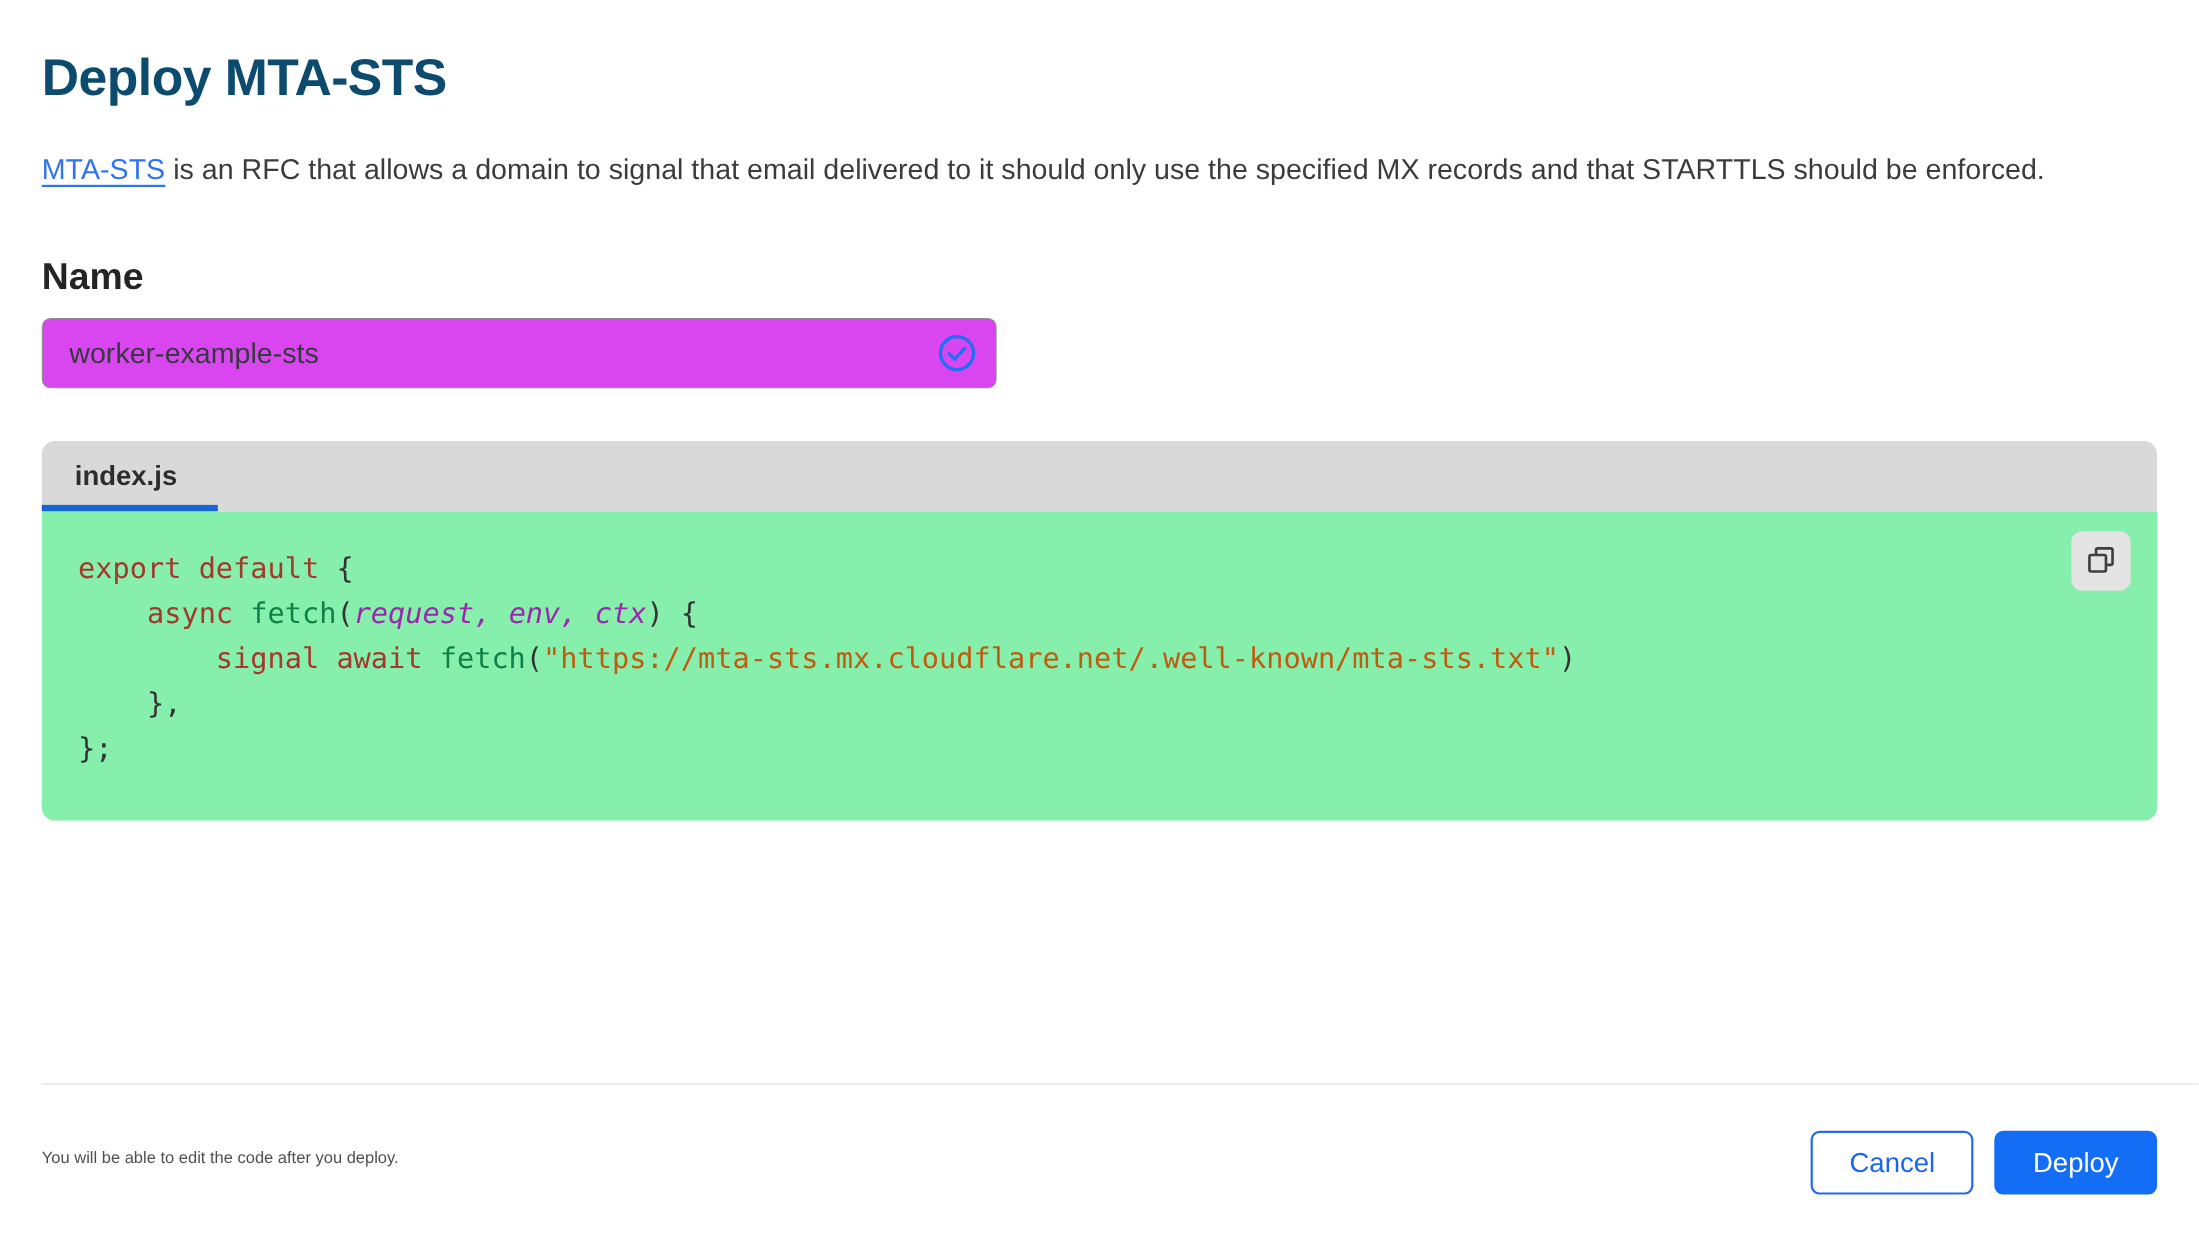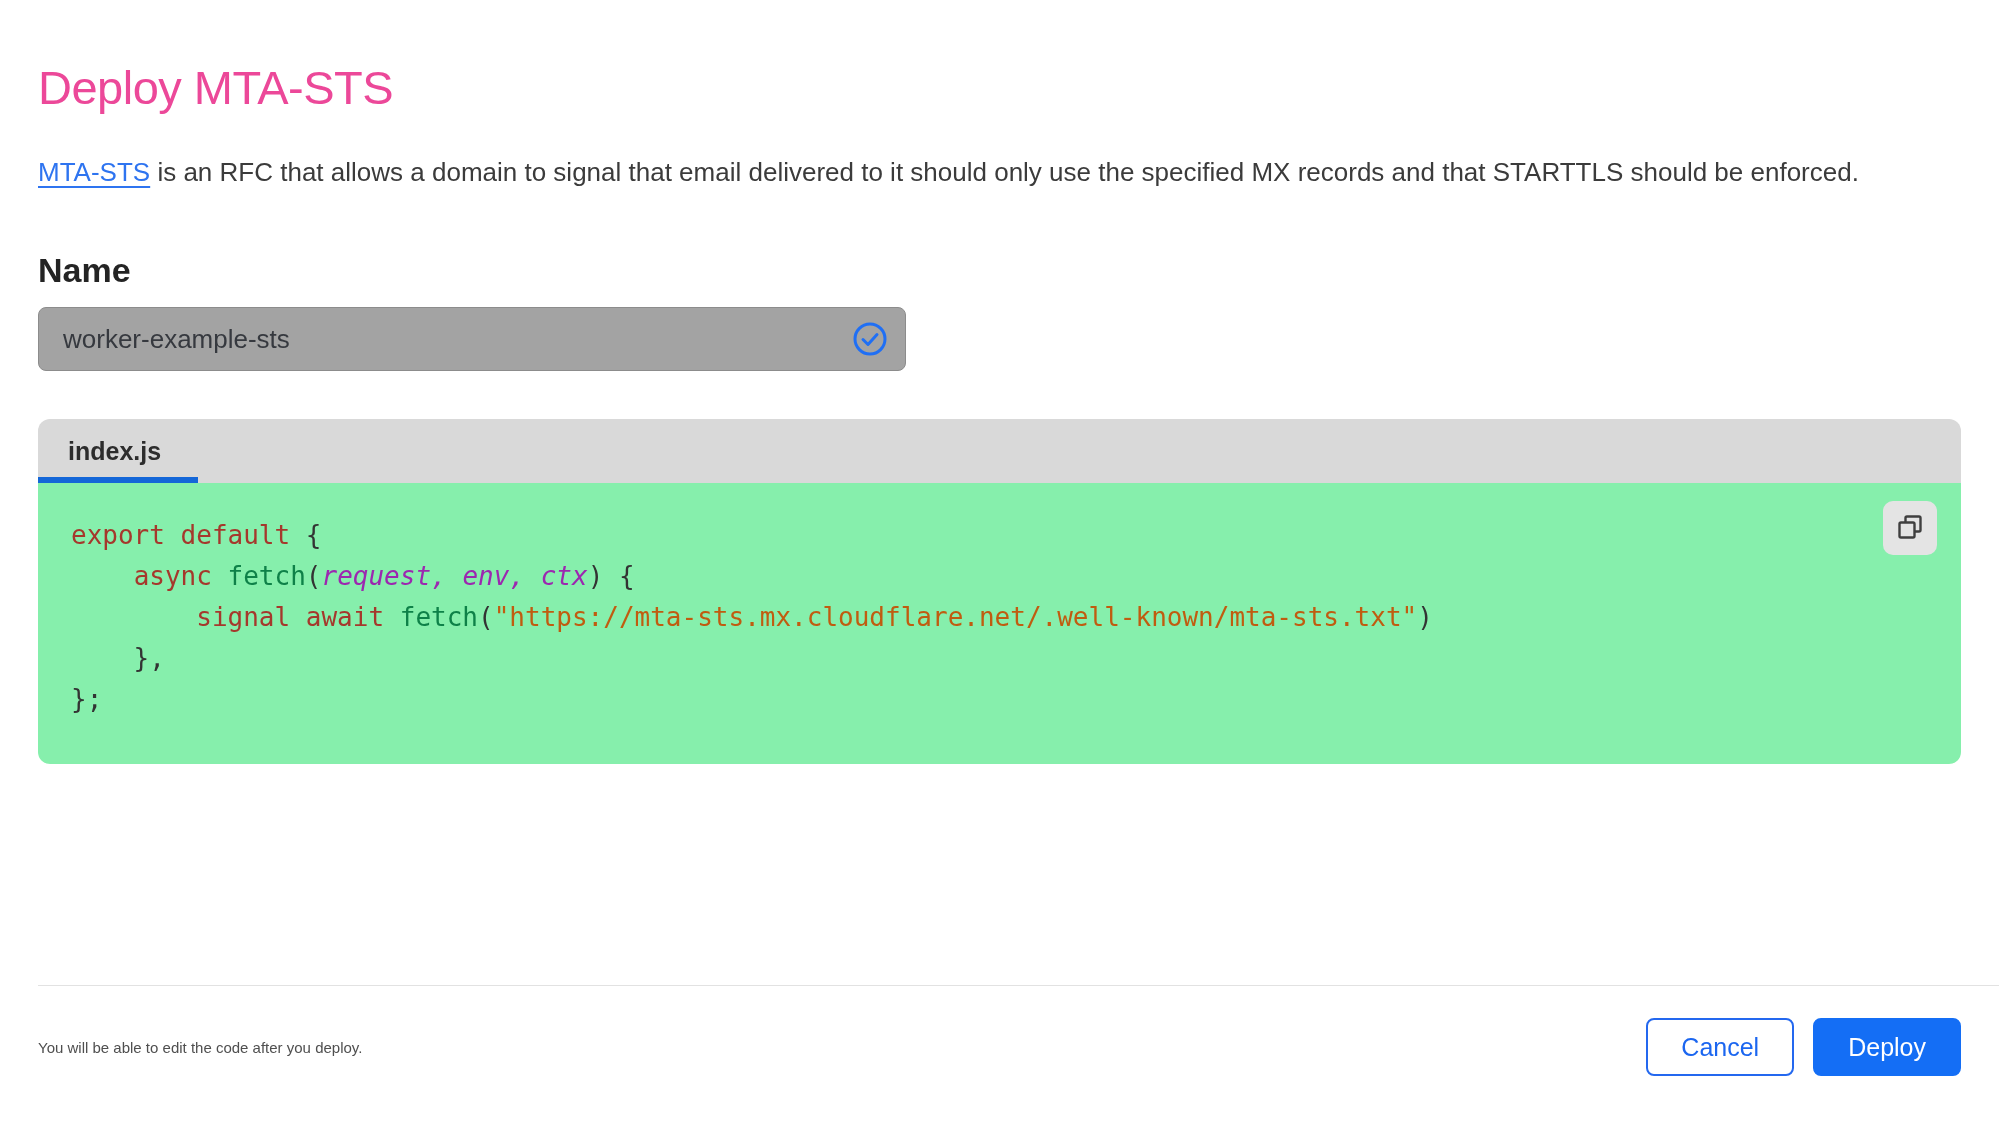--- a/index.html
+++ b/index.html
@@ -1,24 +1,24 @@
 <!DOCTYPE html>
 <html><head>
 <meta charset="utf-8">
 <style>
   * { box-sizing: border-box; margin: 0; padding: 0; }
   html, body { width: 1999px; height: 1138px; background: #ffffff; overflow: hidden; }
   body { font-family: "Liberation Sans", sans-serif; color: #333; }
   .page { width: 100%; height: 100%; padding: 0 38px; position: relative; }
 
   .page-title {
-    padding-top: 60px;
+    padding-top: 42px;
     font-size: 47px;
-    font-weight: 400;
-    color: #ec4899;
+    font-weight: 700;
+    color: #0c4a6e;
     letter-spacing: -0.5px;
   }
 
   .page-description {
     margin-top: 34px;
     font-size: 26px;
     line-height: 46px;
     color: #3b3b3b;
     max-width: 1850px;
   }
@@ -45,21 +45,21 @@
   .text-input {
     width: 100%;
     height: 100%;
     border: 1px solid #8c8c8c;
     border-radius: 8px;
     font-family: "Liberation Sans", sans-serif;
     font-size: 26px;
     color: #36393f;
     padding: 0 72px 0 24px;
     outline: none;
-    background: #a3a3a3;
+    background: #d946ef;
   }
   .valid-icon {
     position: absolute;
     right: 18px;
     top: 50%;
     transform: translateY(-50%);
     width: 36px;
     height: 36px;
     display: flex;
   }
@@ -160,20 +160,21 @@
   .btn {
     height: 58px;
     border-radius: 8px;
     font-family: "Liberation Sans", sans-serif;
     font-size: 25px;
     padding: 0 33px;
     cursor: pointer;
     display: flex;
     align-items: center;
     justify-content: center;
+    margin-top: 10px;
   }
   .btn-secondary {
     background: #ffffff;
     border: 2px solid #2468ef;
     color: #1b66f0;
   }
   .btn-primary {
     background: #146ef5;
     border: 2px solid #146ef5;
     color: #ffffff;

